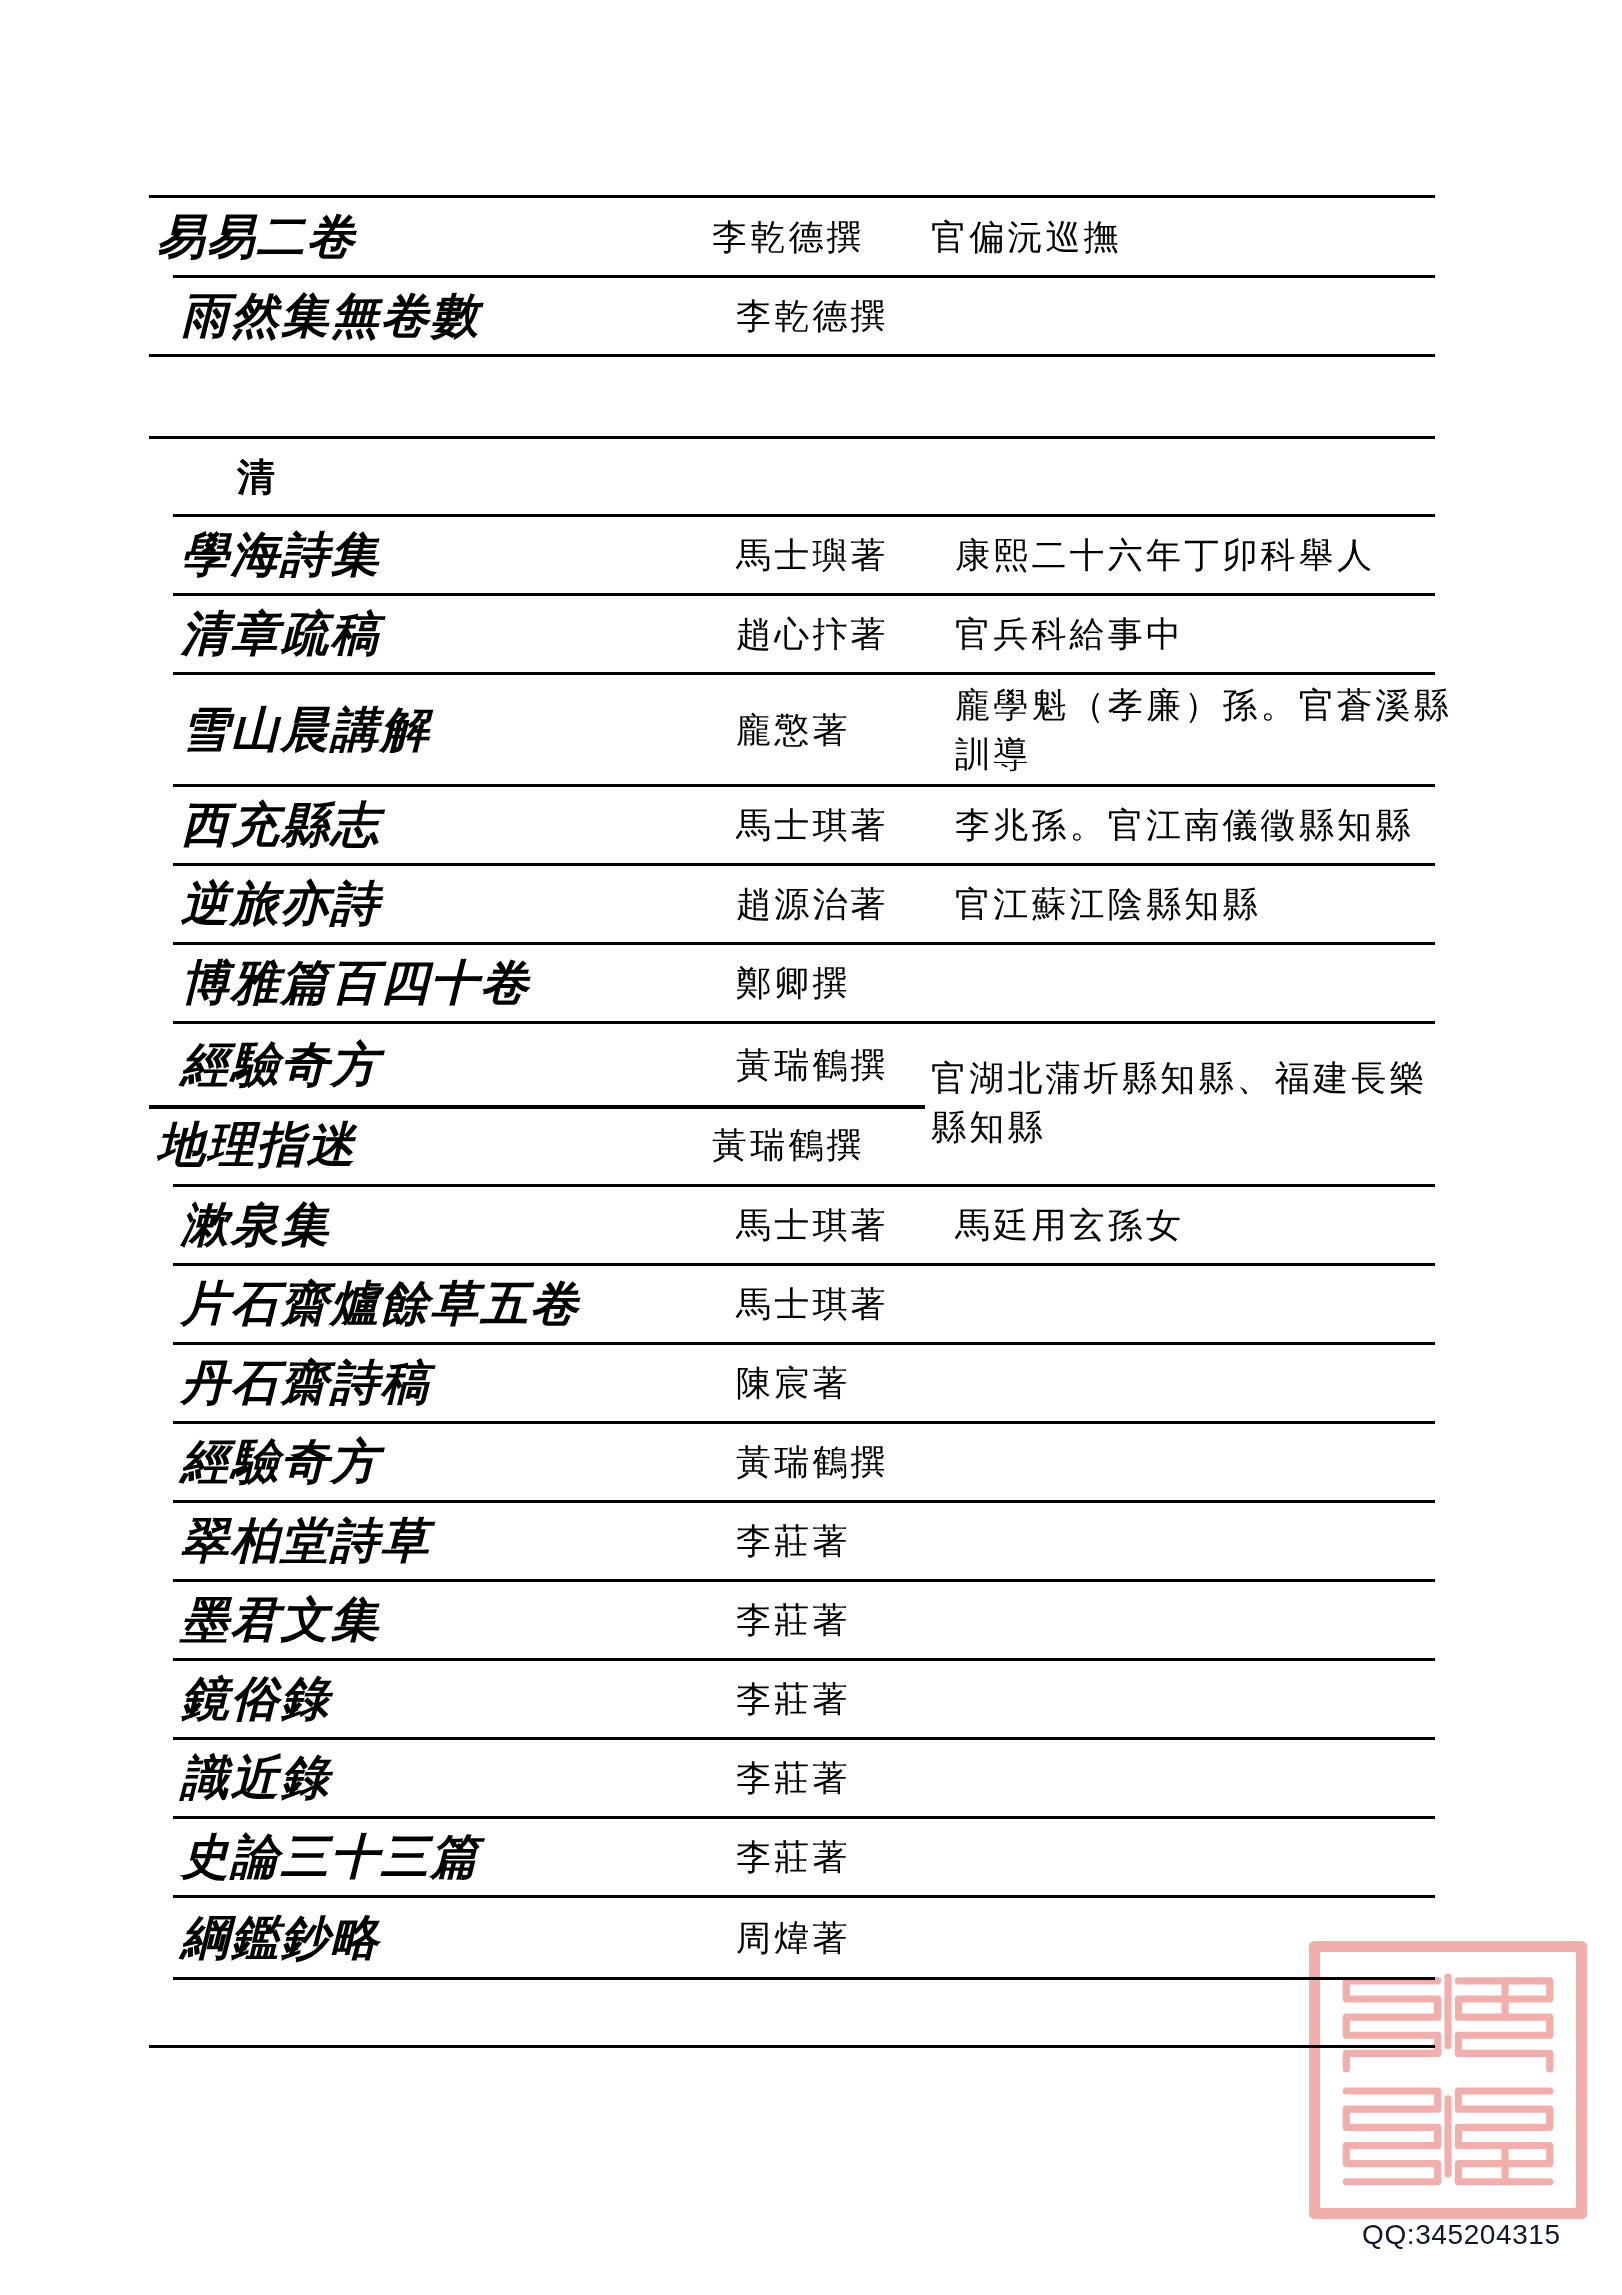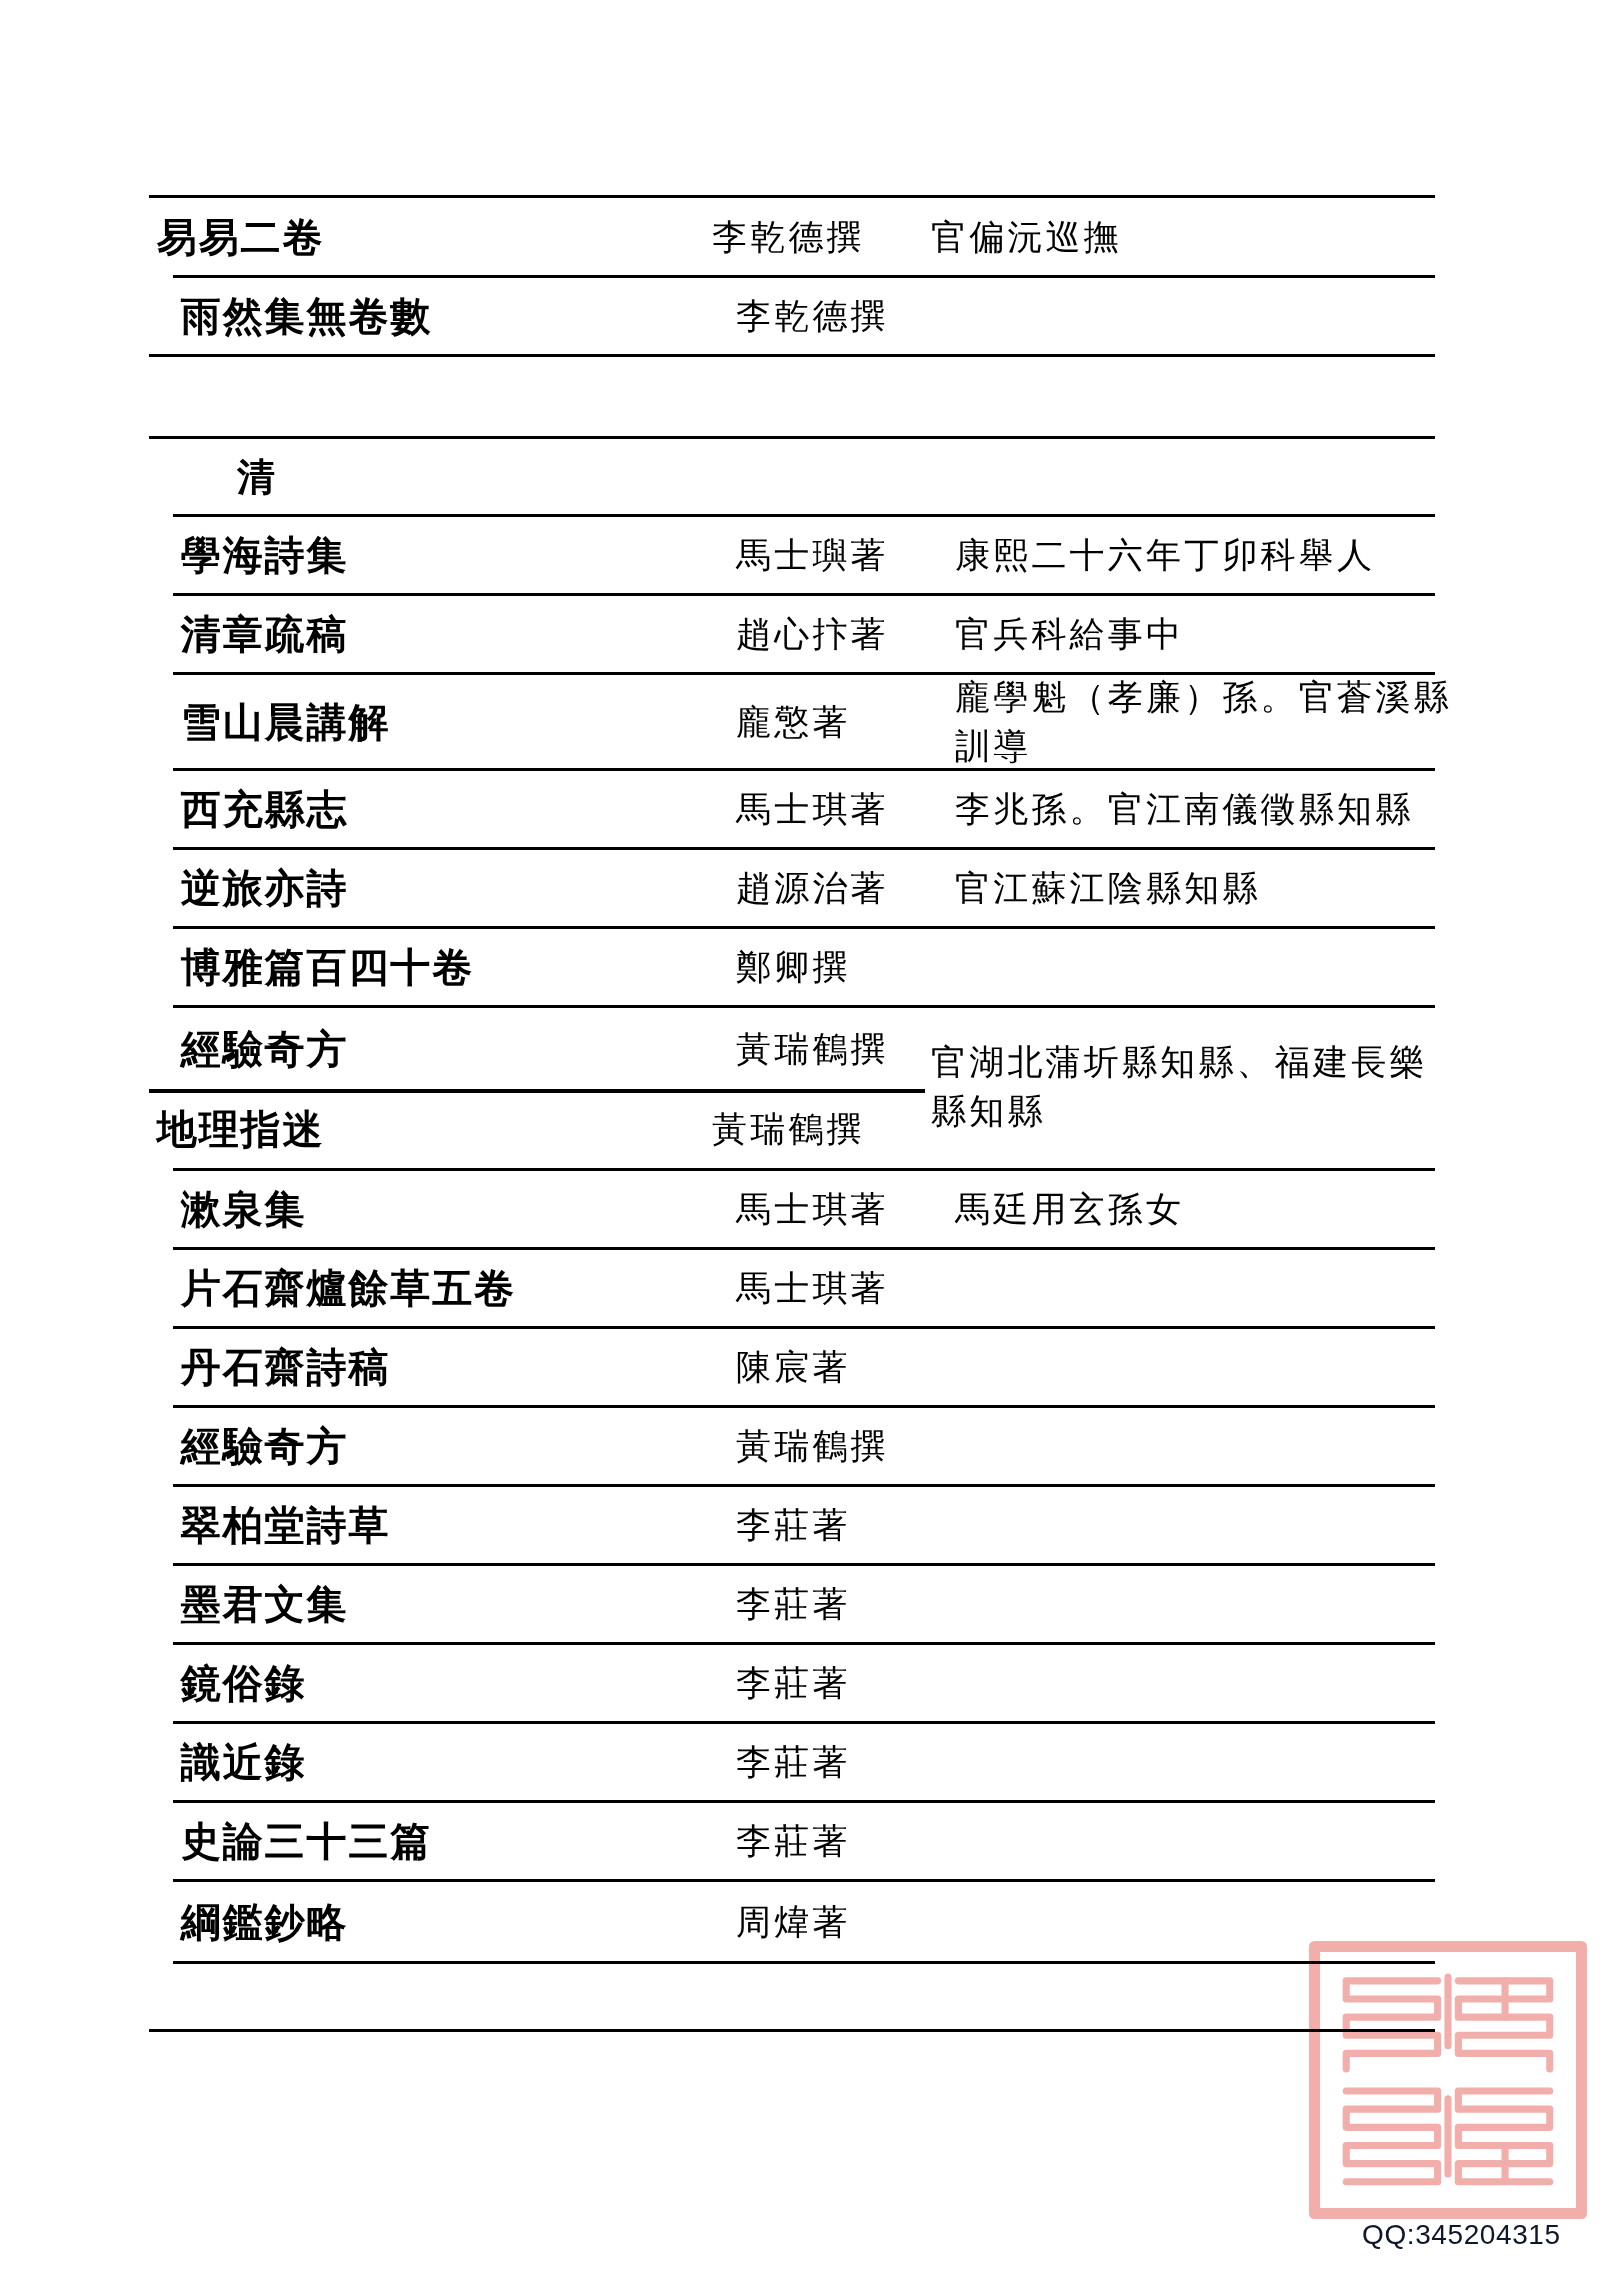--- a/index.html
+++ b/index.html
@@ -24,36 +24,36 @@
     border-top:3.9px solid #000;border-bottom:3.9px solid #000;
     background:transparent;
   }
   #grpA{top:195px;}
   #grpB{top:436px;}
 
   .row{position:relative;height:79px;box-sizing:border-box;}
   .bt{border-top:3.9px solid #000;margin-left:24px;}
   .first{height:77px;}
   .sec-row{height:75px;}
-  .h173{height:96px;}
+  .h173{height:112px;}
   .h130{height:84px;}
   .h127{height:82px;}
   .h104{height:68px;}
 
   
   .partial{height:79px;border-top:none;}
   .partial::before{
     content:"";position:absolute;top:0;left:0;width:776px;height:3.9px;background:#000;
   }
   .merged{position:relative;}
 
   
   .t{
     position:absolute;left:7.8px;top:50%;transform:translateY(-50%);
-    font-size:40px;font-weight:bold;letter-spacing:1.9px;white-space:nowrap;
+    font-size:48px;font-weight:bold;letter-spacing:1.9px;white-space:nowrap;font-style:italic;
   }
   .a{
     position:absolute;left:563px;top:50%;transform:translateY(-50%);
     font-size:35px;letter-spacing:3.2px;white-space:nowrap;
   }
   .n{
     position:absolute;left:782px;top:50%;transform:translateY(-50%);
     font-size:35px;letter-spacing:3.2px;width:519px;line-height:49px;
   }
   .sec{

